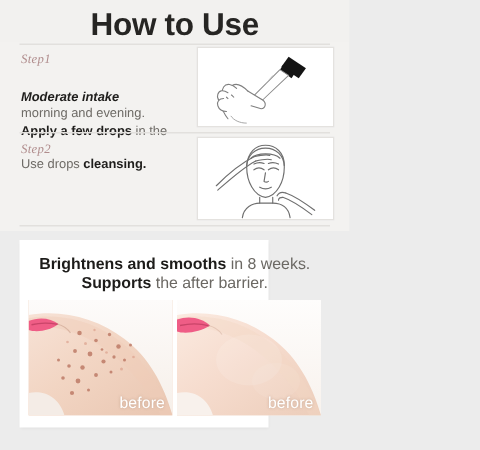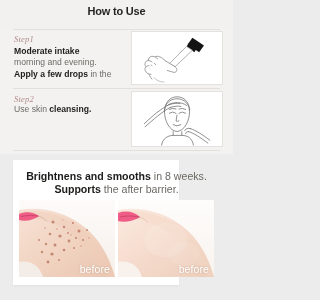--- a/index.html
+++ b/index.html
@@ -29,21 +29,21 @@
     width: 233px;
     height: 28px;
     background: #f2f1ef;
   }
   .page-title {
     position: absolute;
     left: 0;
     top: 5px;
     width: 233px;
     text-align: center;
-    font-size: 11px;
+    font-size: 21px;
     font-weight: bold;
     color: #262523;
     letter-spacing: -0.2px;
     font-family: "Liberation Sans", sans-serif;
   }
 
   
   .steps-area {
     position: absolute;
     left: 0;
@@ -90,21 +90,22 @@
     color: #6e6b66;
     white-space: nowrap;
   }
   .step-line b {
     color: #1f1e1c;
     font-weight: bold;
   }
   .step-line.head {
     color: #1f1e1c;
     font-weight: bold;
-    margin-top: 2px;
+    margin-top: 15px;
+    font-style: italic;
   }
 
   
   .illus-panel {
     position: absolute;
     background: #ffffff;
     border: 1px solid #e4e2df;
     box-sizing: border-box;
     overflow: hidden;
   }
@@ -207,21 +208,21 @@
         <div class="step-line">morning and evening.</div>
         <div class="step-line"><b>Apply a few drops</b><span> in the</span></div>
       </div>
     </div>
 
     <div class="step-divider" style="top:60px;"></div>
 
     <div class="step-row two">
       <div class="step-text">
         <div class="step-label">Step2</div>
-        <div class="step-line"><span>Use skin </span><b>cleansing.</b></div>
+        <div class="step-line"><span>Use drops </span><b>cleansing.</b></div>
       </div>
     </div>
 
     <div class="step-divider" style="top:122px;"></div>
   </div>
 
   <div class="illus-panel p1">
     <svg viewBox="0 0 92 54">
 
       <path d="M62 6 L74 14 L69 21 L57 13 Z" fill="#141414"></path>

